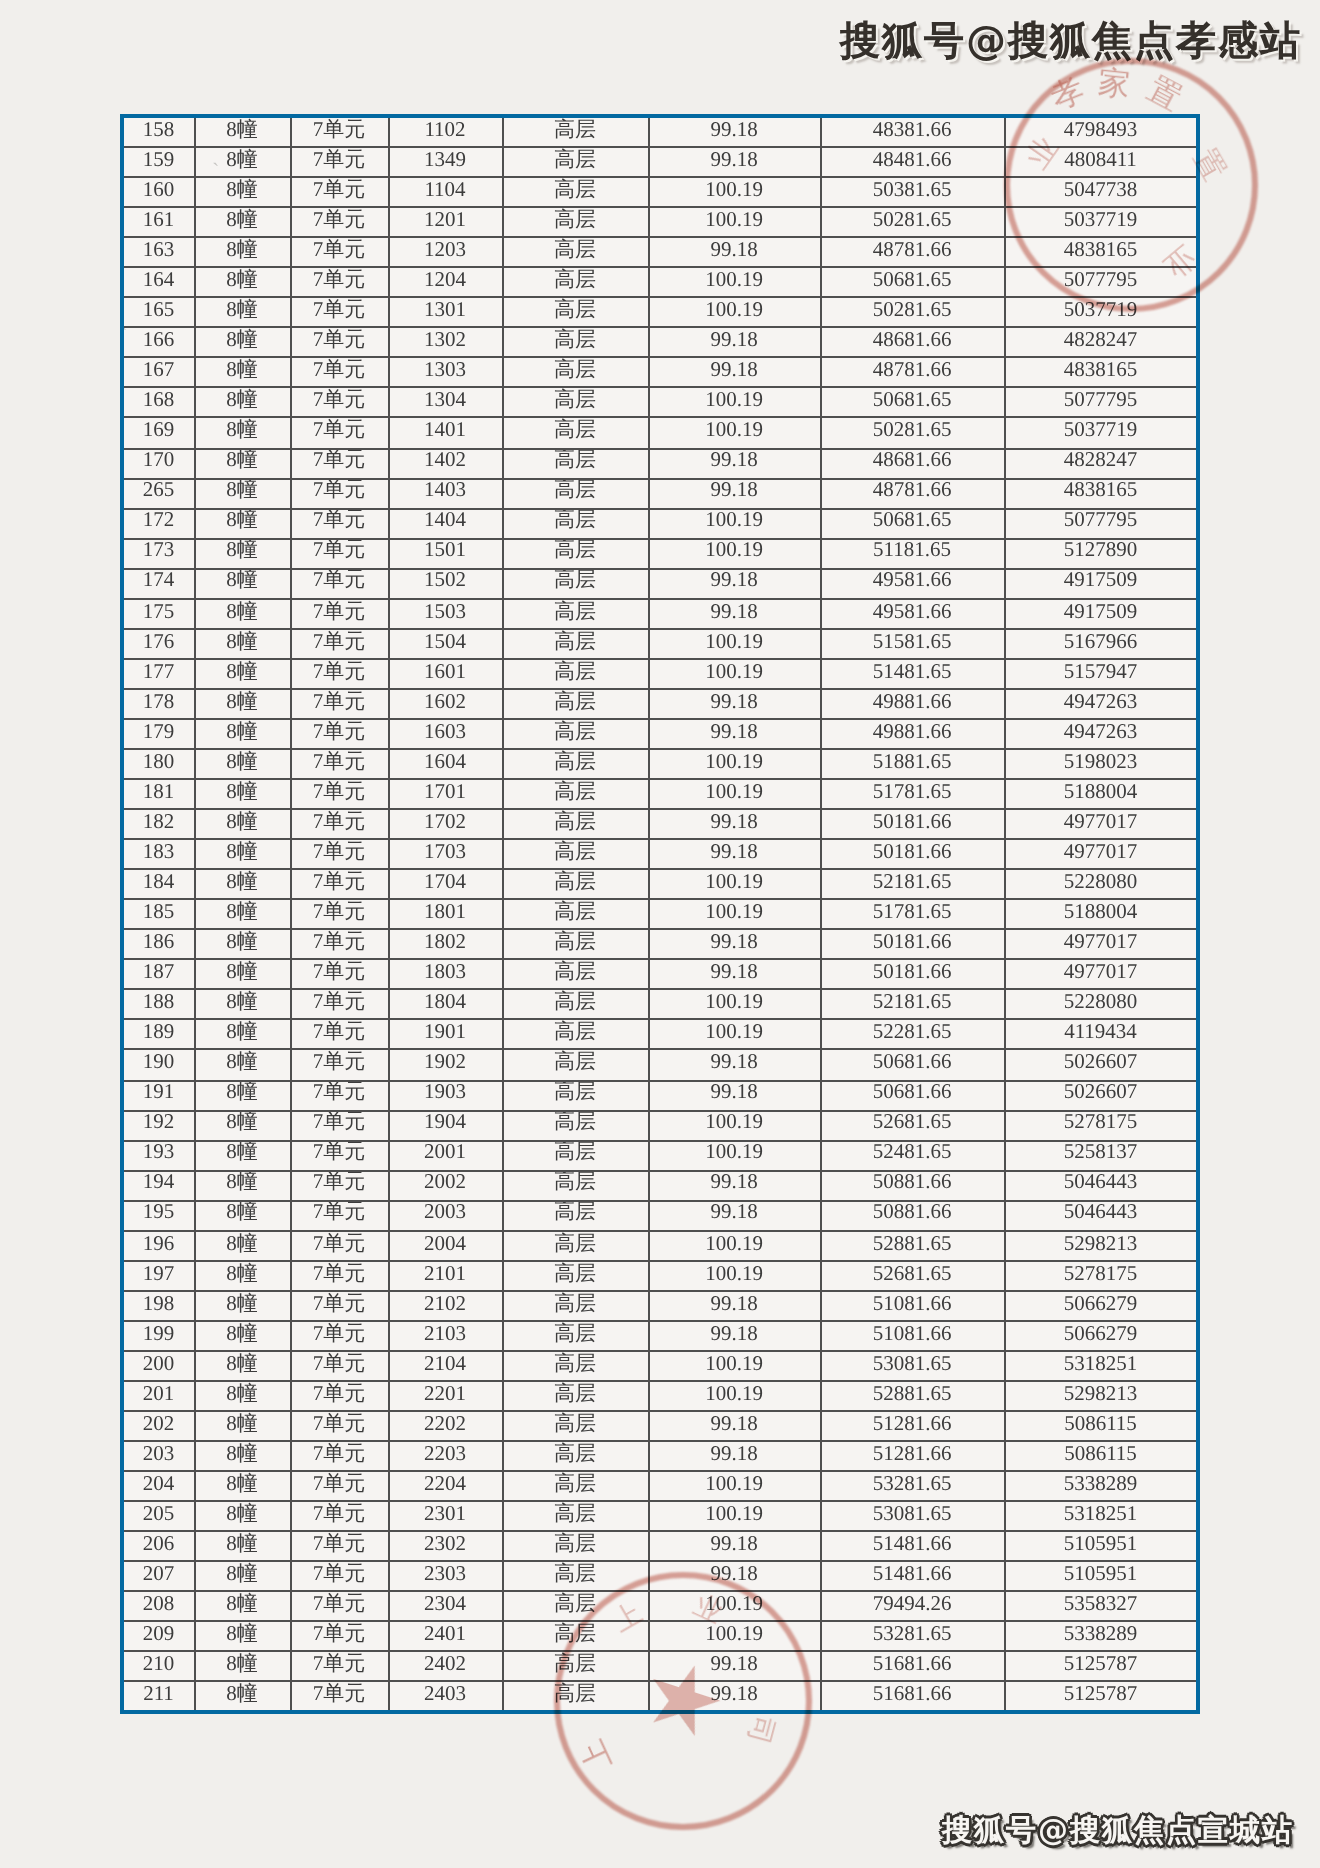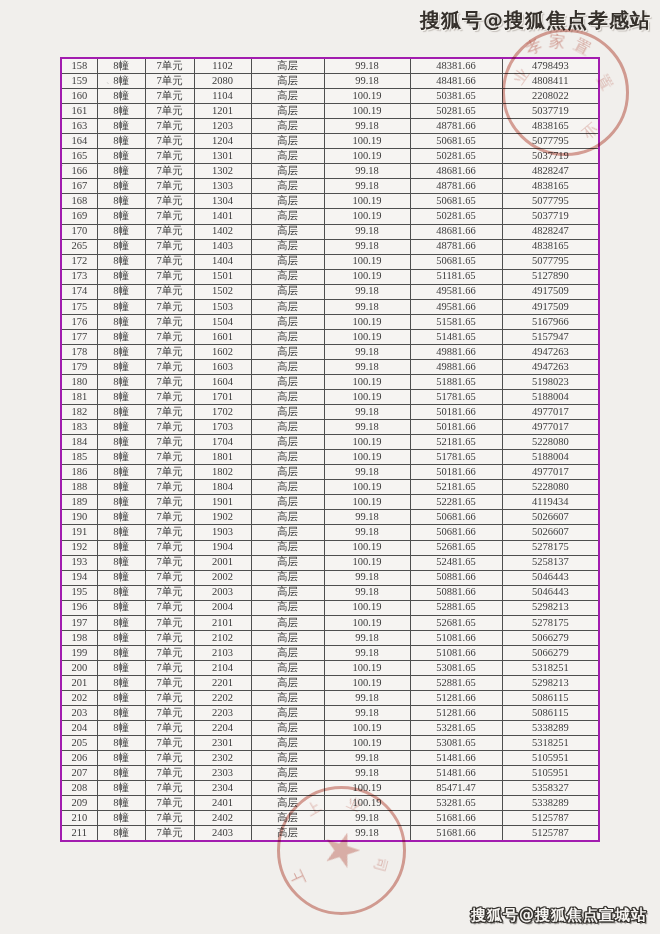--- a/index.html
+++ b/index.html
@@ -5,21 +5,21 @@
   html,body{margin:0;padding:0;}
   body{
     width:660px;height:934px;position:relative;overflow:hidden;
     background:var(--page-background,#f1efec);
     font-family:"Liberation Serif","DejaVu Serif",serif;
   }
   
   .price-table{
     position:absolute;left:60px;top:57px;width:538px;
     border-collapse:collapse;table-layout:fixed;
-    border:2px solid #a21caf;
+    border:2px solid #0369a1;
     background:rgba(255,255,255,0.35);
   }
   .price-table col:nth-child(1){width:36px;}
   .price-table col:nth-child(2){width:48px;}
   .price-table col:nth-child(3){width:49px;}
   .price-table col:nth-child(4){width:57px;}
   .price-table col:nth-child(5){width:73px;}
   .price-table col:nth-child(6){width:86px;}
   .price-table col:nth-child(7){width:92px;}
   .price-table col:nth-child(8){width:97px;}
@@ -112,35 +112,35 @@
         <td>1102</td>
         <td>高层</td>
         <td>99.18</td>
         <td>48381.66</td>
         <td>4798493</td>
       </tr>
       <tr>
         <td>159</td>
         <td>8幢</td>
         <td>7单元</td>
-        <td>2080</td>
+        <td>1349</td>
         <td>高层</td>
         <td>99.18</td>
         <td>48481.66</td>
         <td>4808411</td>
       </tr>
       <tr>
         <td>160</td>
         <td>8幢</td>
         <td>7单元</td>
         <td>1104</td>
         <td>高层</td>
         <td>100.19</td>
         <td>50381.65</td>
-        <td>2208022</td>
+        <td>5047738</td>
       </tr>
       <tr>
         <td>161</td>
         <td>8幢</td>
         <td>7单元</td>
         <td>1201</td>
         <td>高层</td>
         <td>100.19</td>
         <td>50281.65</td>
         <td>5037719</td>
@@ -379,20 +379,30 @@
         <td>186</td>
         <td>8幢</td>
         <td>7单元</td>
         <td>1802</td>
         <td>高层</td>
         <td>99.18</td>
         <td>50181.66</td>
         <td>4977017</td>
       </tr>
       <tr>
+        <td>187</td>
+        <td>8幢</td>
+        <td>7单元</td>
+        <td>1803</td>
+        <td>高层</td>
+        <td>99.18</td>
+        <td>50181.66</td>
+        <td>4977017</td>
+      </tr>
+      <tr>
         <td>188</td>
         <td>8幢</td>
         <td>7单元</td>
         <td>1804</td>
         <td>高层</td>
         <td>100.19</td>
         <td>52181.65</td>
         <td>5228080</td>
       </tr>
       <tr>
@@ -585,21 +595,21 @@
         <td>51481.66</td>
         <td>5105951</td>
       </tr>
       <tr>
         <td>208</td>
         <td>8幢</td>
         <td>7单元</td>
         <td>2304</td>
         <td>高层</td>
         <td>100.19</td>
-        <td>85471.47</td>
+        <td>79494.26</td>
         <td>5358327</td>
       </tr>
       <tr>
         <td>209</td>
         <td>8幢</td>
         <td>7单元</td>
         <td>2401</td>
         <td>高层</td>
         <td>100.19</td>
         <td>53281.65</td>

